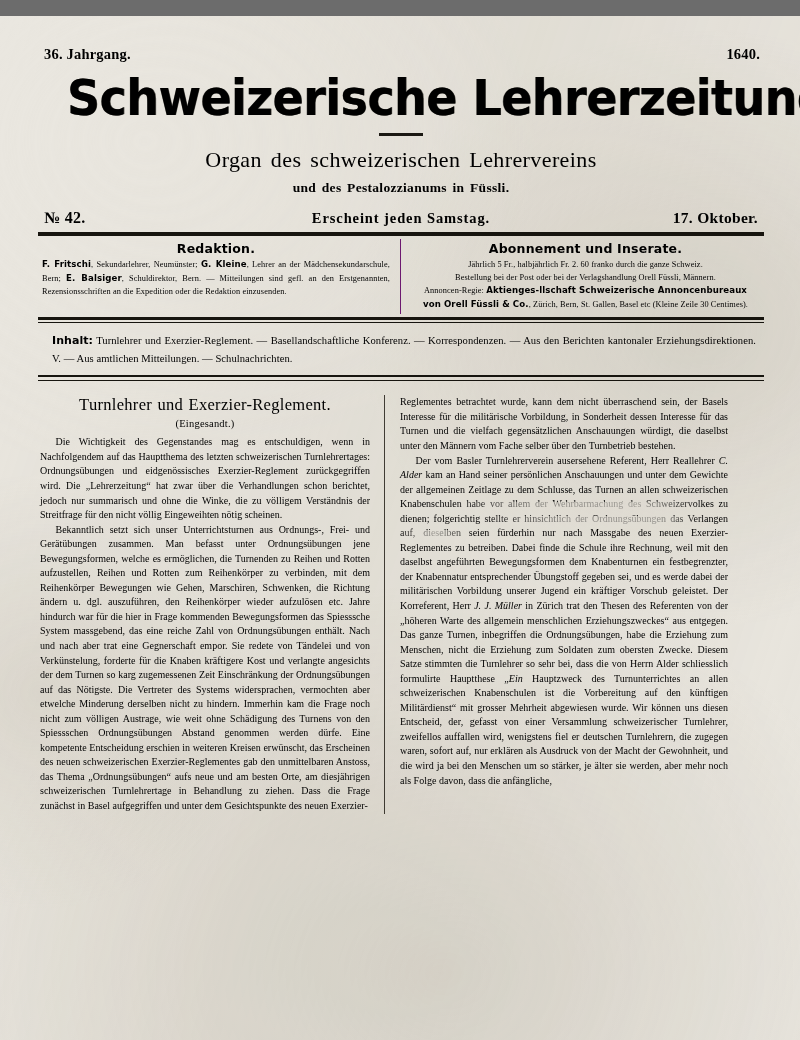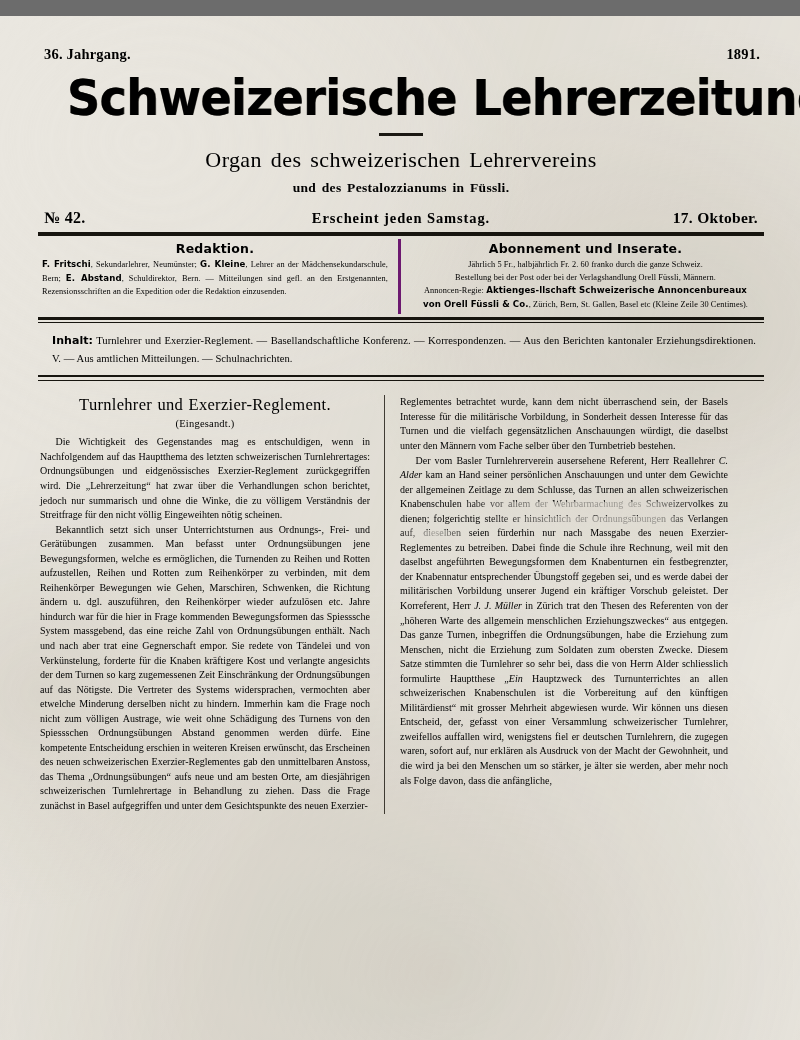--- a/index.html
+++ b/index.html
@@ -133,21 +133,21 @@
   .imprint {
     display: flex;
     margin-top: 3px;
   }
   .imprint .col {
     flex: 1 1 50%;
     padding: 2px 4px 3px;
     box-sizing: border-box;
   }
   .imprint .col.left {
-    border-right: 3px solid #701a75;
+    border-right: 1px solid #701a75;
     padding-right: 10px;
   }
   .imprint .col.right {
     padding-left: 10px;
   }
   .imprint h4 {
     margin: 0 0 2px;
     text-align: center;
     font-size: 12.5px;
     font-weight: bold;
@@ -254,41 +254,41 @@
   }
 </style>
 </head>
 <body>
 
 <div class="page">
   <div class="inner">
 
     <div class="topline">
       <span>36. Jahrgang.</span>
-      <span>1891.</span>
+      <span>1640.</span>
     </div>
 
     <div class="masthead">Schweizerische Lehrerzeitung.</div>
     <div class="mast-rule"></div>
 
     <div class="subtitle1">Organ des schweizerischen Lehrervereins</div>
     <div class="subtitle2">und des Pestalozzianums in Füssli.</div>
 
     <div class="issue-row">
       <div class="issue-no">№ 42.</div>
       <div class="issue-freq">Erscheint jeden Samstag.</div>
       <div class="issue-date">17. Oktober.</div>
     </div>
 
     <div class="rule-heavy"></div>
 
     <div class="imprint">
       <div class="col left">
         <h4>Redaktion.</h4>
-        <p><span class="nm">F. Fritschi</span><span>, Sekundarlehrer, Neumünster; </span><span class="nm">G. Kleine</span><span>, Lehrer an der Mädchensekundarschule, Bern; </span><span class="nm">E. Abstand</span><span>, Schuldirektor, Bern. — Mitteilungen sind gefl. an den Erstgenannten, Rezensionsschriften an die Expedition oder die Redaktion einzusenden.</span></p>
+        <p><span class="nm">F. Fritschi</span><span>, Sekundarlehrer, Neumünster; </span><span class="nm">G. Kleine</span><span>, Lehrer an der Mädchensekundarschule, Bern; </span><span class="nm">E. Balsiger</span><span>, Schuldirektor, Bern. — Mitteilungen sind gefl. an den Erstgenannten, Rezensionsschriften an die Expedition oder die Redaktion einzusenden.</span></p>
       </div>
       <div class="col right">
         <h4>Abonnement und Inserate.</h4>
         <p class="ctr">Jährlich 5 Fr., halbjährlich Fr. 2. 60 franko durch die ganze Schweiz.</p>
         <p class="ctr">Bestellung bei der Post oder bei der Verlagshandlung Orell Füssli, Männern.</p>
         <p class="ctr"><span>Annoncen-Regie: </span><span class="sc">Aktienges-llschaft Schweizerische Annoncenbureaux</span></p>
         <p class="ctr"><span class="sc">von Orell Füssli &amp; Co.</span><span>, Zürich, Bern, St. Gallen, Basel etc  (Kleine Zeile 30 Centimes).</span></p>
       </div>
     </div>
 

